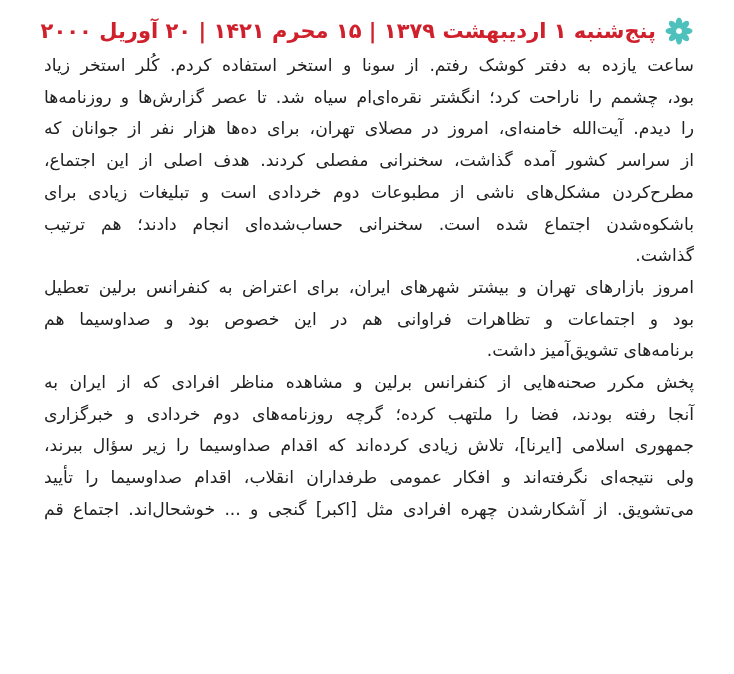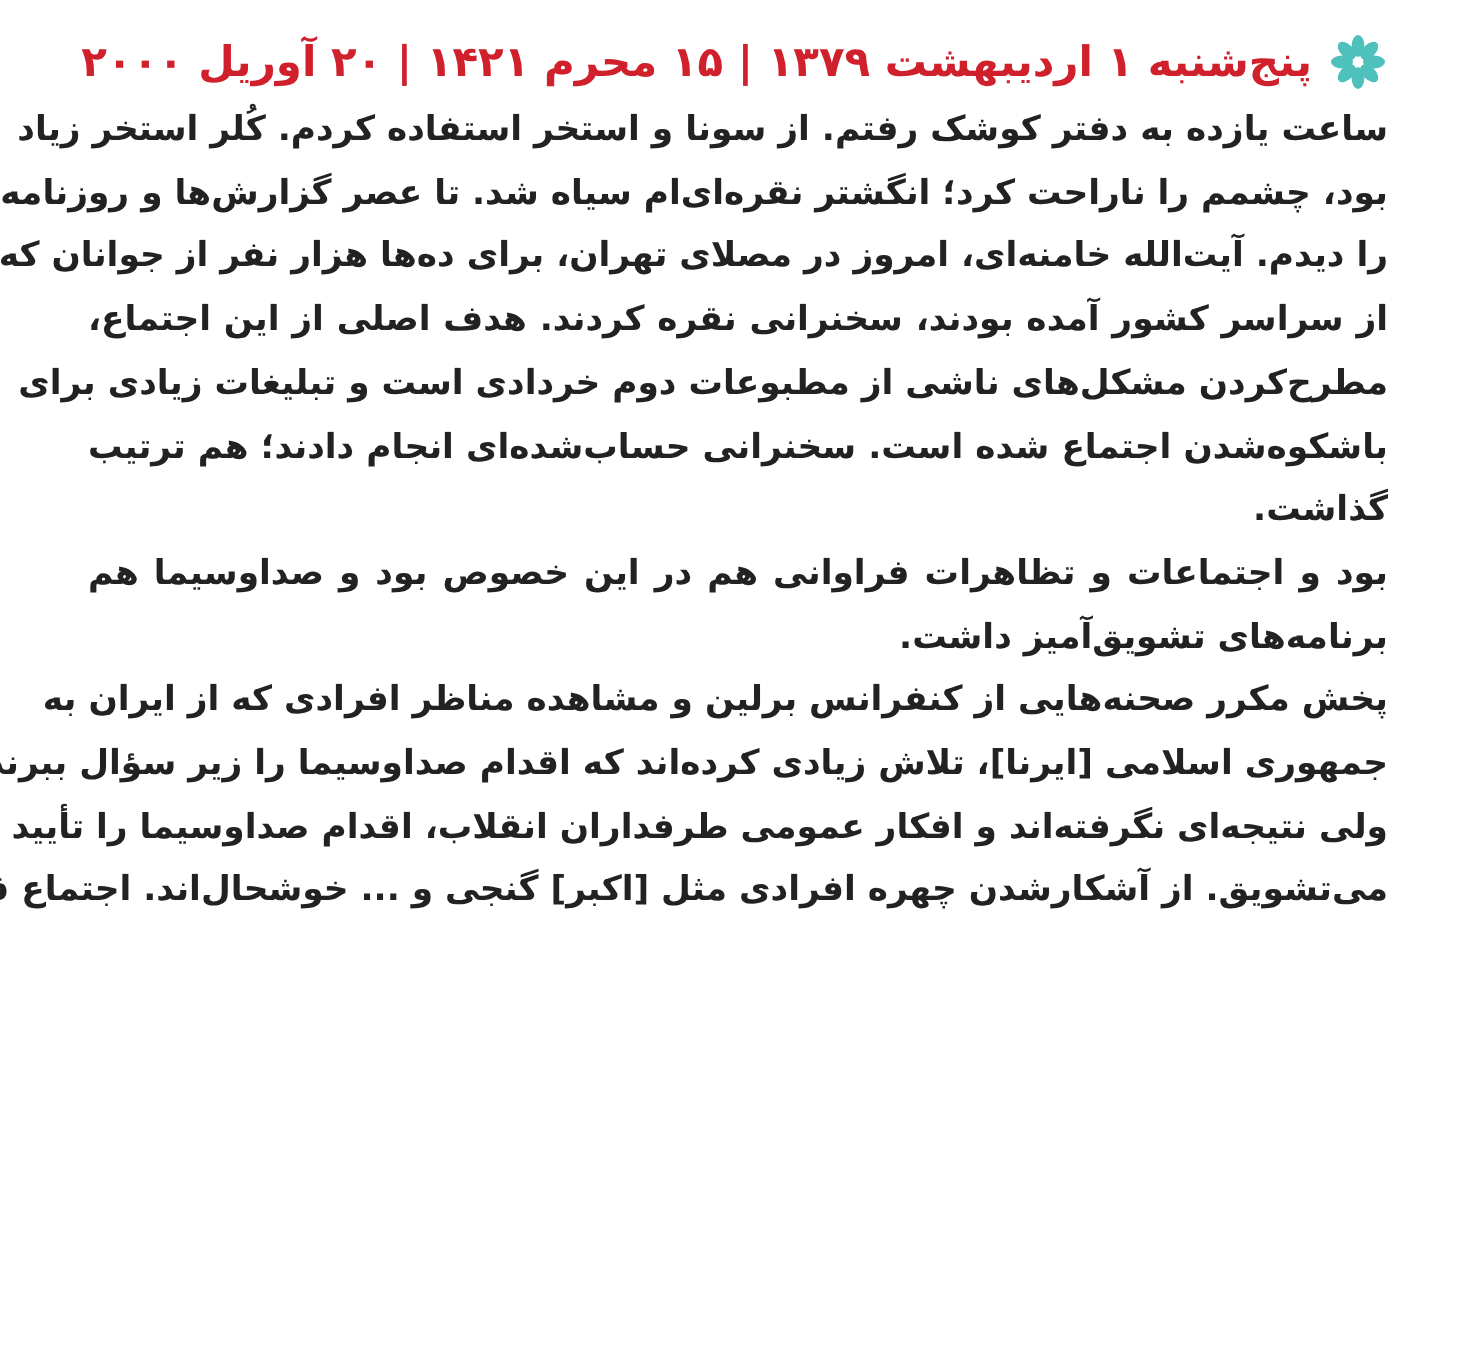--- a/index.html
+++ b/index.html
@@ -14,21 +14,21 @@
     display: flex; align-items: center; justify-content: flex-start;
     height: 34px; margin-bottom: 2px;
     direction: rtl;
     margin-left: 44px;
   }
   .flower { width: 30px; height: 30px; margin-left: 8px; flex: 0 0 auto; }
   .heading-text {
     font-weight: bold; font-size: 21px; color: #d0202c; white-space: nowrap;
     letter-spacing: -0.5px;
   }
-  .para { margin: 0; font-size: 17.2px; line-height: 31.7px; text-align: justify; text-align-last: right; font-weight: bold; }
+  .para { margin: 0; font-size: 17.2px; line-height: 31.7px; text-align: justify; text-align-last: right; }
   .line { display: block; text-align: justify; text-align-last: justify; white-space: nowrap; }
   .line.last { text-align-last: right; }
 </style>
 </head>
 <body>
 
 <div class="page">
   <div class="heading">
     <svg class="flower" viewBox="-15 -15 30 30">
       <g fill="#4fc1bd">
@@ -43,30 +43,32 @@
       </g>
       <circle cx="0" cy="0" r="2.6" fill="#ffffff"></circle>
     </svg>
     <span class="heading-text">پنج‌شنبه ۱ اردیبهشت ۱۳۷۹ | ۱۵ محرم ۱۴۲۱ | ۲۰ آوریل ۲۰۰۰</span>
   </div>
 
   <p class="para">
     <span class="line">ساعت یازده به دفتر کوشک رفتم. از سونا و استخر استفاده کردم. کُلر استخر زیاد</span>
     <span class="line">بود، چشمم را ناراحت کرد؛ انگشتر نقره‌ای‌ام سیاه شد. تا عصر گزارش‌ها و روزنامه‌ها</span>
     <span class="line">را دیدم. آیت‌الله خامنه‌ای، امروز در مصلای تهران، برای ده‌ها هزار نفر از جوانان که</span>
-    <span class="line">از سراسر کشور آمده بودند، سخنرانی نقره کردند. هدف اصلی از این اجتماع،</span>
+    <span class="line">از سراسر کشور آمده گذاشت، سخنرانی مفصلی کردند. هدف اصلی از این اجتماع،</span>
     <span class="line">مطرح‌کردن مشکل‌های ناشی از مطبوعات دوم خردادی است و تبلیغات زیادی برای</span>
     <span class="line">باشکوه‌شدن اجتماع شده است. سخنرانی حساب‌شده‌ای انجام دادند؛ هم ترتیب</span>
     <span class="line last">گذاشت.</span>
   </p>
 
   <p class="para">
+    <span class="line">امروز بازارهای تهران و بیشتر شهرهای ایران، برای اعتراض به کنفرانس برلین تعطیل</span>
     <span class="line">بود و اجتماعات و تظاهرات فراوانی هم در این خصوص بود و صداوسیما هم</span>
     <span class="line last">برنامه‌های تشویق‌آمیز داشت.</span>
   </p>
 
   <p class="para">
     <span class="line">پخش مکرر صحنه‌هایی از کنفرانس برلین و مشاهده مناظر افرادی که از ایران به</span>
+    <span class="line">آنجا رفته بودند، فضا را ملتهب کرده؛ گرچه روزنامه‌های دوم خردادی و خبرگزاری</span>
     <span class="line">جمهوری اسلامی [ایرنا]، تلاش زیادی کرده‌اند که اقدام صداوسیما را زیر سؤال ببرند،</span>
     <span class="line">ولی نتیجه‌ای نگرفته‌اند و افکار عمومی طرفداران انقلاب، اقدام صداوسیما را تأیید</span>
     <span class="line">می‌تشویق. از آشکارشدن چهره افرادی مثل [اکبر] گنجی و ... خوشحال‌اند. اجتماع قم</span>
   </p>
 </div>
 
 </body></html>

